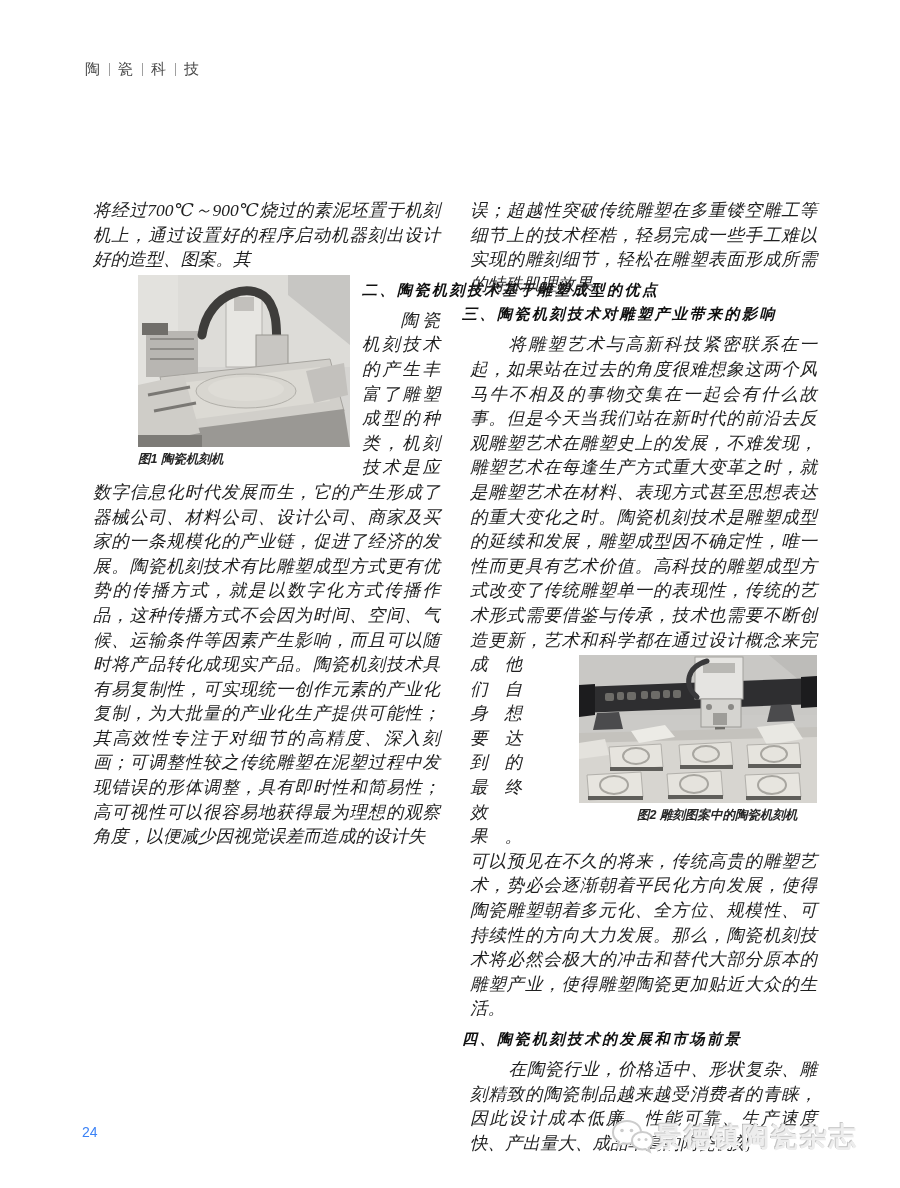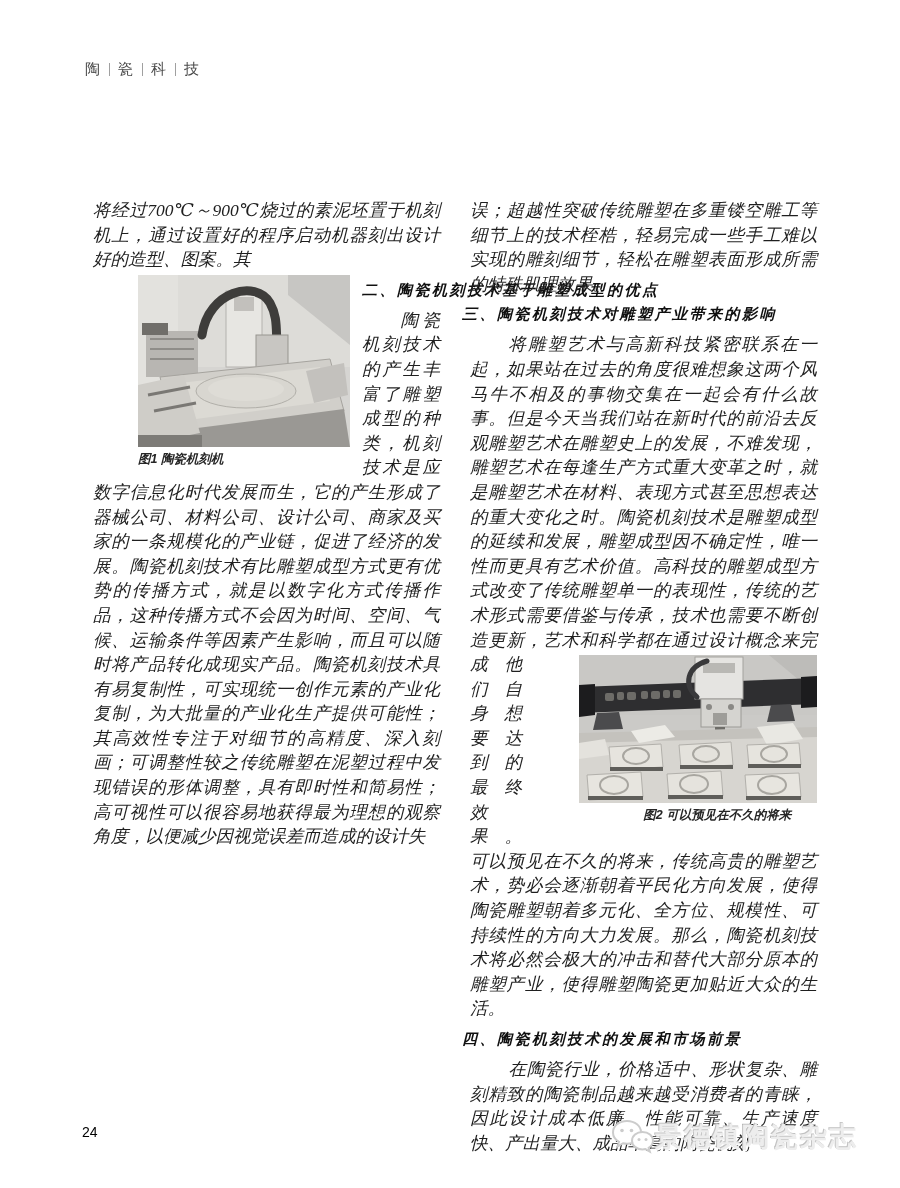--- a/index.html
+++ b/index.html
@@ -50,21 +50,21 @@
     display:block;
     font-family:"Liberation Sans","DejaVu Sans",sans-serif;
     font-size:12.5px;font-weight:700;color:#262626;
     line-height:17px;margin-top:4px;
   }
   .caption.center{text-align:center;}
   
   .page-number{
     position:absolute;left:82px;top:1124px;
     font-family:"Liberation Sans","DejaVu Sans",sans-serif;
-    font-size:14px;color:#000000;
+    font-size:14px;color:#3b82f6;
   }
   .magazine-mark{
     position:absolute;right:42px;top:1118px;
     display:flex;align-items:center;gap:0;
   }
   .magazine-mark .mark-text{
     font-size:27px;font-weight:700;letter-spacing:2px;
     color:#ededed;
     text-shadow:-1px -1px 0 #c2c2c2, 1px 1px 0 #ffffff;
     font-family:"Liberation Sans","DejaVu Sans",sans-serif;
@@ -195,21 +195,21 @@
             <ellipse cx="35" cy="130" rx="14" ry="9" fill="none" stroke="#a8a6a0" stroke-width="2"></ellipse>
             <polygon points="88,119 142,116 144,141 90,144" fill="#e5e3dd" stroke="#b2b0ab" stroke-width="1"></polygon>
             <rect x="89" y="140" width="55" height="4" fill="#5f5e5a"></rect>
             <ellipse cx="115" cy="129" rx="14" ry="9" fill="none" stroke="#a8a6a0" stroke-width="2"></ellipse>
             <polygon points="166,120 220,118 222,142 168,145" fill="#e7e5df" stroke="#b2b0ab" stroke-width="1"></polygon>
             <rect x="167" y="141" width="55" height="4" fill="#5f5e5a"></rect>
             <ellipse cx="193" cy="130" rx="14" ry="9" fill="none" stroke="#a8a6a0" stroke-width="2"></ellipse>
           </g>
         </svg>
       </span>
-          <span class="caption center">图2 可以预见在不久的将来</span>
+          <span class="caption center">图2 雕刻图案中的陶瓷机刻机</span>
         </span><span>设计概念来完成他们自身想要达到的最终效果。可以预见在不久的将来，传统高贵的雕塑艺术，势必会逐渐朝着平民化方向发展，使得陶瓷雕塑朝着多元化、全方位、规模性、可持续性的方向大力发展。那么，陶瓷机刻技术将必然会极大的冲击和替代大部分原本的雕塑产业，使得雕塑陶瓷更加贴近大众的生活。</span>
     </p>
     <h3 class="sec">四、陶瓷机刻技术的发展和市场前景</h3>
     <p class="body-p indent">在陶瓷行业，价格适中、形状复杂、雕刻精致的陶瓷制品越来越受消费者的青睐，因此设计成本低廉、性能可靠、生产速度快、产出量大、成品率高的陶瓷机刻</p>
   </div>
 
   <div class="page-number">24</div>
 
   <div class="magazine-mark">
     <span style="line-height:0;">

